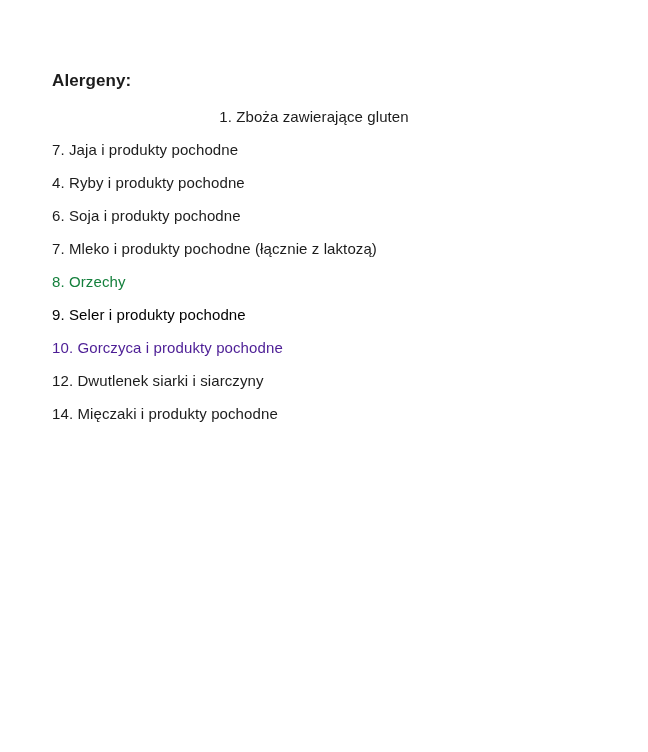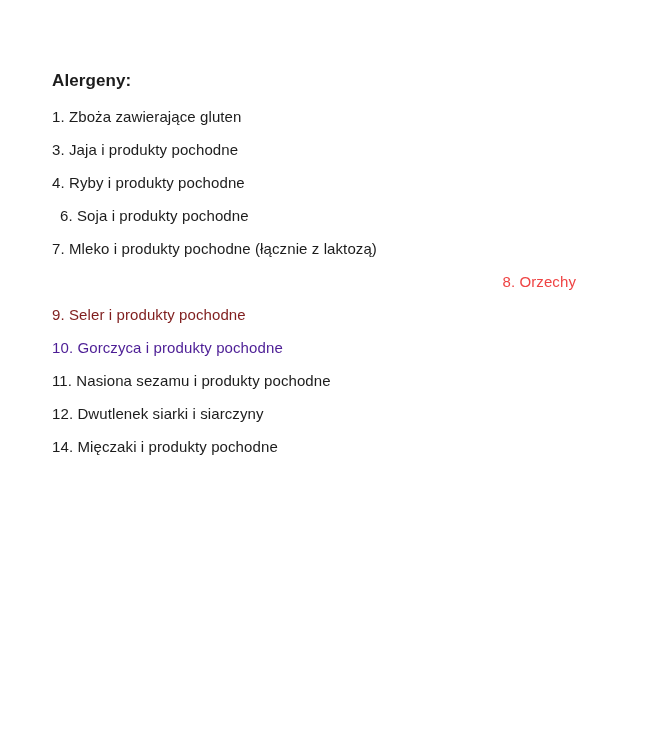--- a/index.html
+++ b/index.html
@@ -41,25 +41,24 @@
     white-space: nowrap;
     letter-spacing: 0.1px;
   }
 </style>
 </head>
 <body style="background: rgb(255, 255, 255);">
 
 <div class="page">
   <h1 class="doc-heading" style="color: rgb(28, 28, 28);">Alergeny:</h1>
   <div class="allergen-list">
-      <p class="list-item" style="color: rgb(28, 28, 28);">1. Zboża zawierające gluten</p>
-      <p class="list-item" style="color: rgb(28, 28, 28);">3. Jaja i produkty pochodne</p>
+      <p class="list-item" style="color: rgb(28, 28, 28); text-align: center;">1. Zboża zawierające gluten</p>
+      <p class="list-item" style="color: rgb(28, 28, 28);">7. Jaja i produkty pochodne</p>
       <p class="list-item" style="color: rgb(28, 28, 28);">4. Ryby i produkty pochodne</p>
-      <p class="list-item" style="color: rgb(28, 28, 28); margin-left: 8px;">6. Soja i produkty pochodne</p>
+      <p class="list-item" style="color: rgb(28, 28, 28);">6. Soja i produkty pochodne</p>
       <p class="list-item" style="color: rgb(28, 28, 28);">7. Mleko i produkty pochodne (łącznie z laktozą)</p>
-      <p class="list-item" style="color: #ef4444; text-align: right;">8. Orzechy</p>
-      <p class="list-item" style="color: #7f1d1d;">9. Seler i produkty pochodne</p>
+      <p class="list-item" style="color: #15803d;">8. Orzechy</p>
+      <p class="list-item" style="color: #000000;">9. Seler i produkty pochodne</p>
       <p class="list-item" style="color: #4c1d95;">10. Gorczyca i produkty pochodne</p>
-      <p class="list-item" style="color: rgb(28, 28, 28);">11. Nasiona sezamu i produkty pochodne</p>
       <p class="list-item" style="color: rgb(28, 28, 28);">12. Dwutlenek siarki i siarczyny</p>
       <p class="list-item" style="color: rgb(28, 28, 28);">14. Mięczaki i produkty pochodne</p>
     </div>
 </div>
 
 </body></html>

